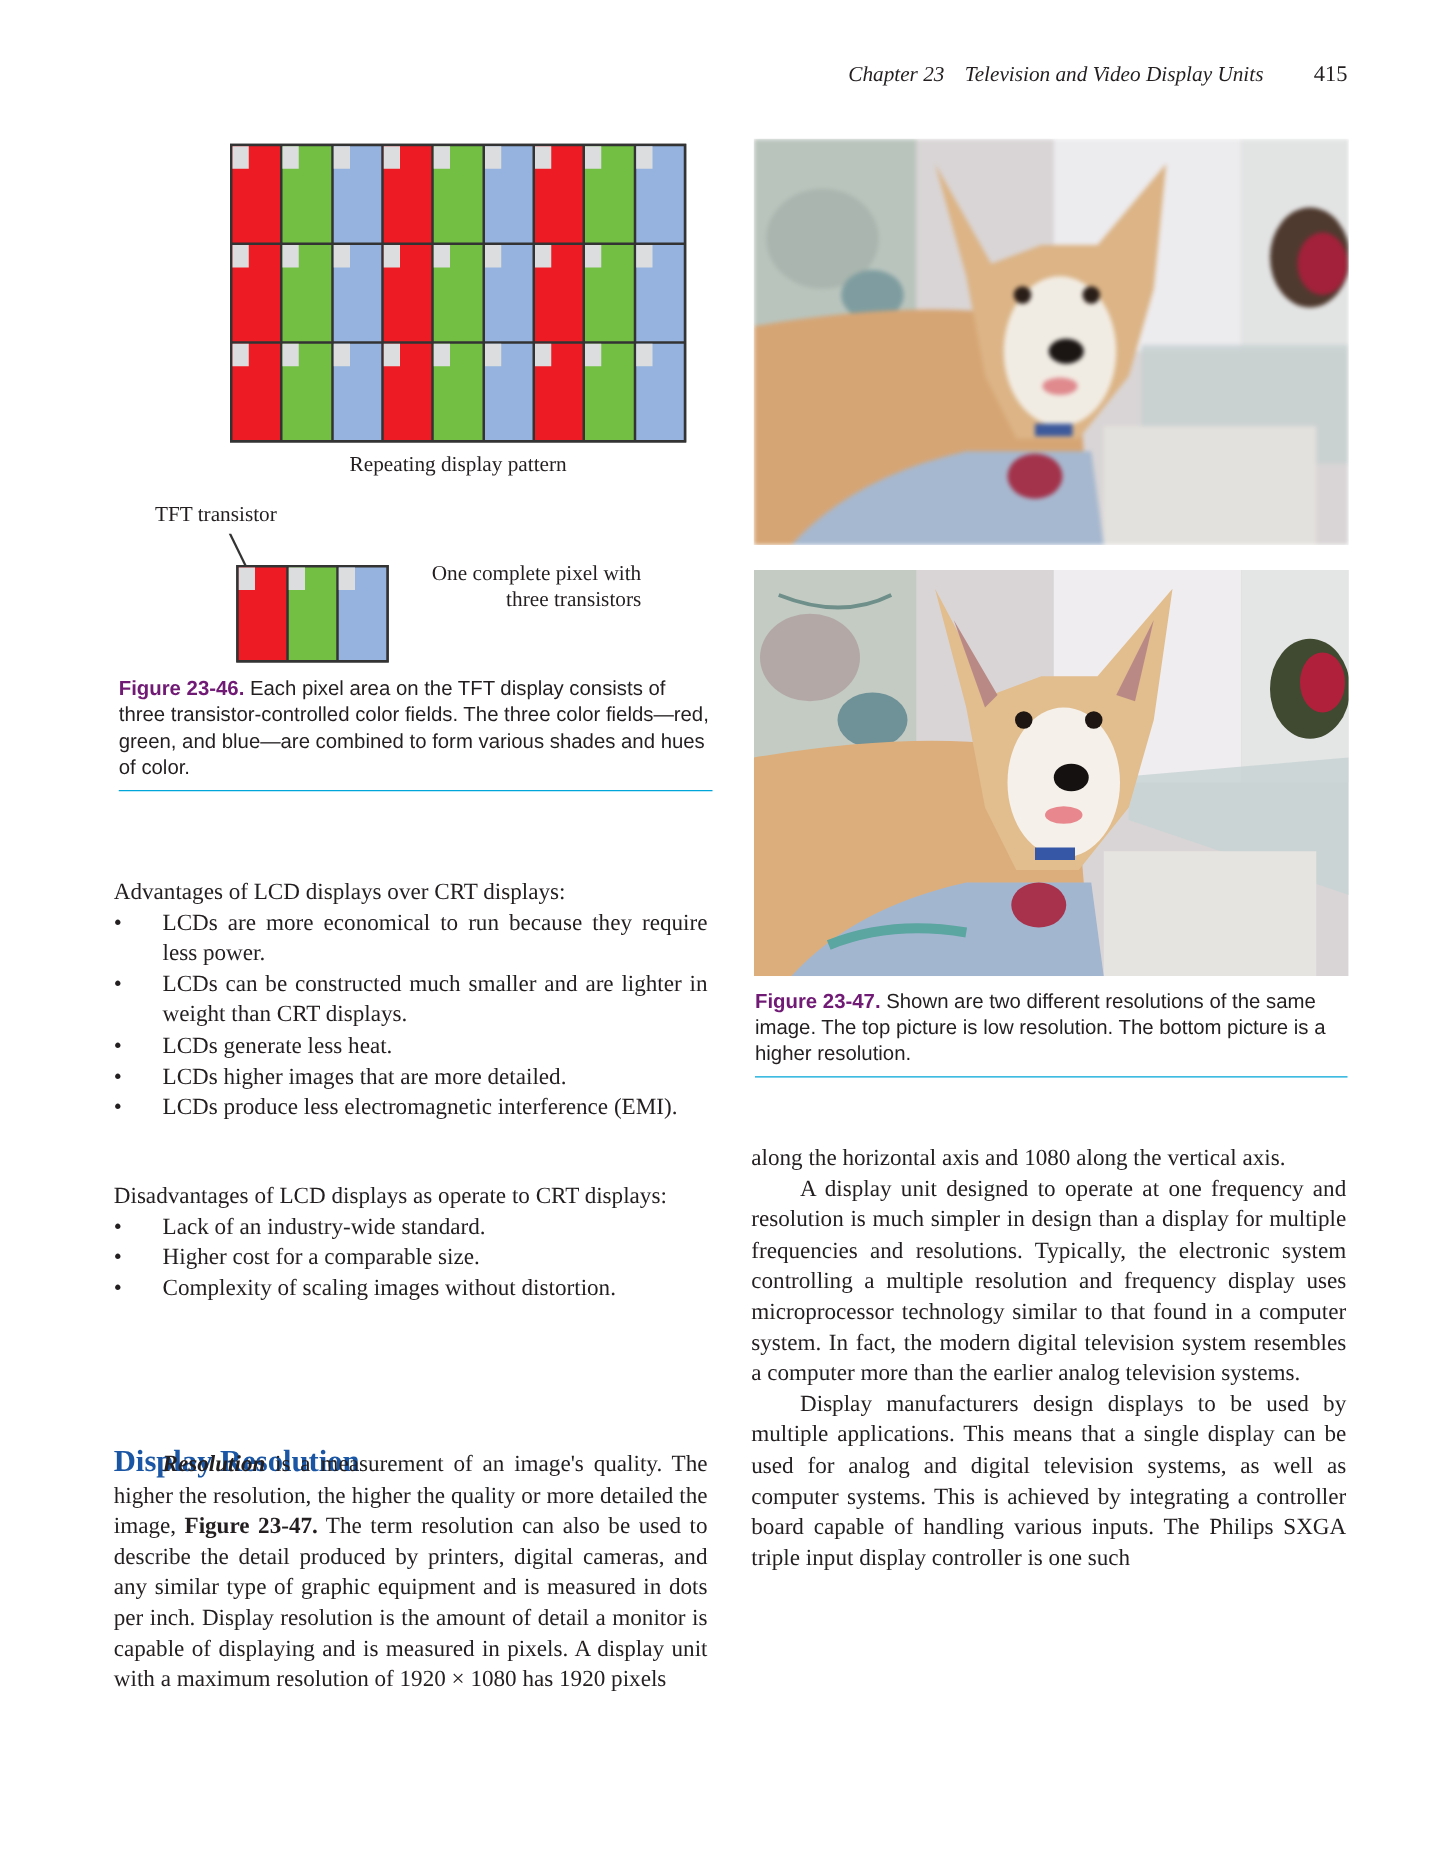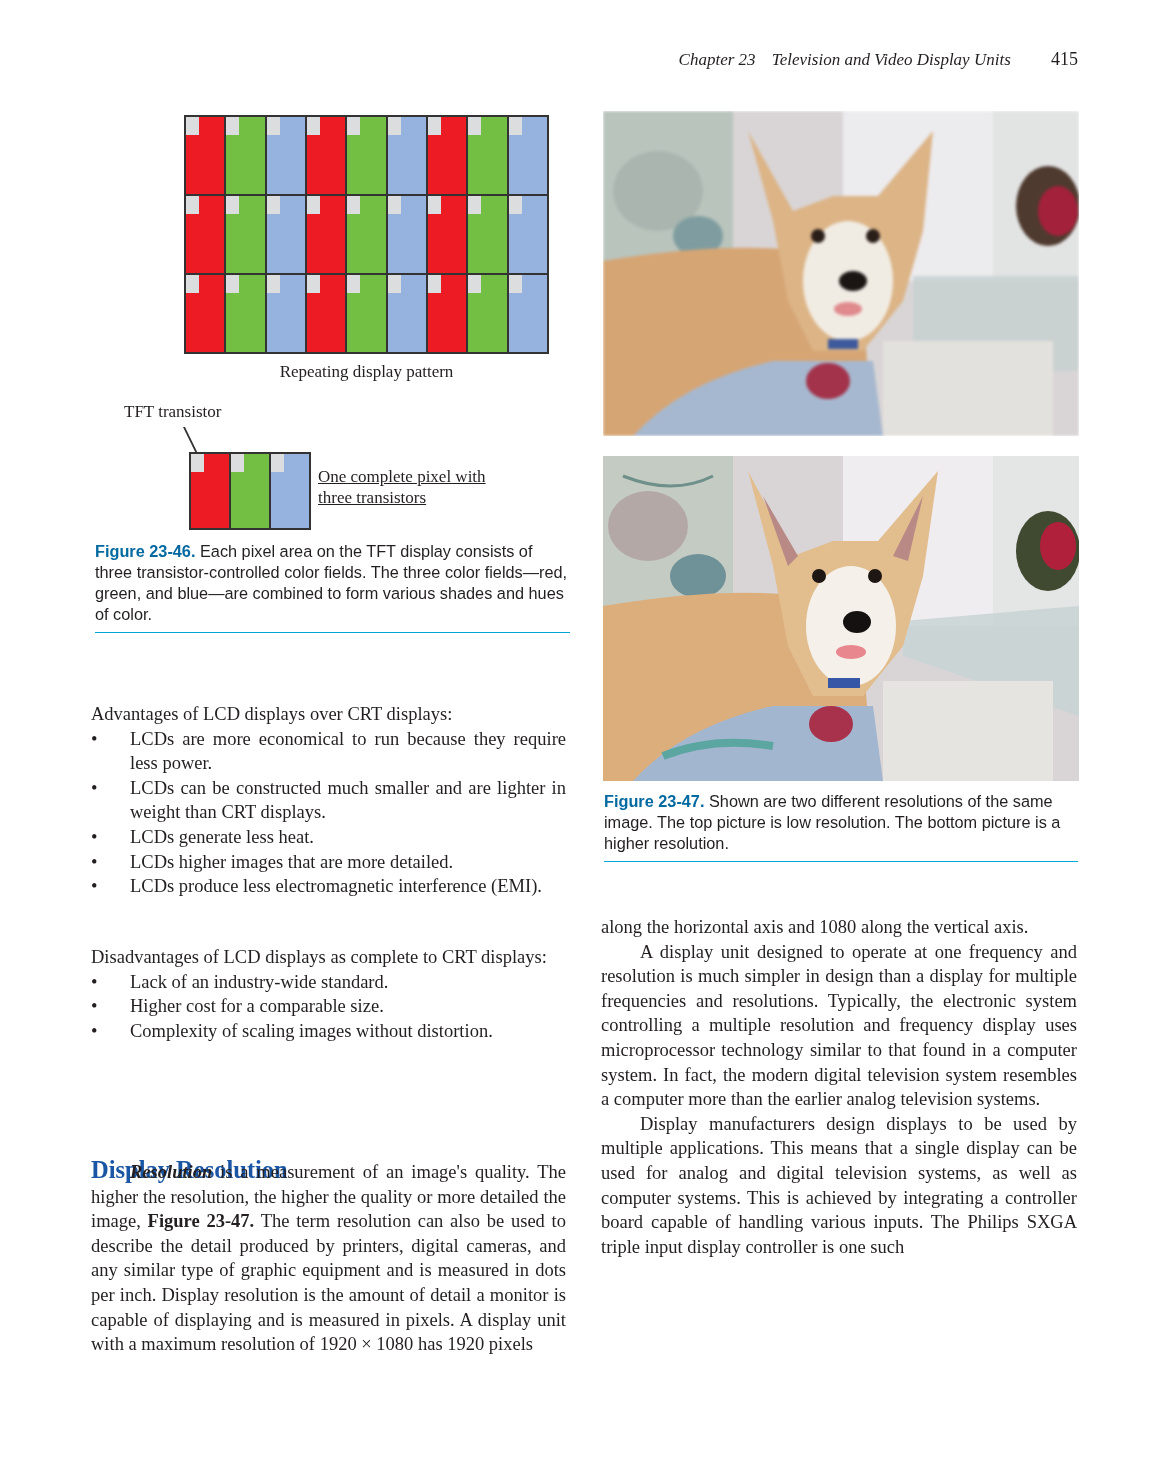--- a/index.html
+++ b/index.html
@@ -30,28 +30,28 @@
 
   .label { position: absolute; font-size: 17px; }
   .grid-caption { left: 184px; top: 362px; width: 365px; text-align: center; }
   .tft-label { left: 124px; top: 402px; }
   .pointer { position: absolute; left: 183px; top: 427px; width: 2px; height: 38px; background: #333; transform: skewX(26deg); transform-origin: top left; }
   .pixel {
     position: absolute; left: 189px; top: 452px; width: 122px; height: 78px;
     border: 2px solid #333; box-sizing: border-box; background: #333;
     display: grid; grid-template-columns: repeat(3, 1fr); gap: 2px;
   }
-  .pixel-label { left: 318px; top: 466px; width: 195px; text-align: left; line-height: 21px; text-decoration: underline; }
+  .pixel-label { left: 318px; top: 448px; width: 195px; text-align: right; line-height: 21px; }
 
   .caption {
     position: absolute; font-family: "Liberation Sans", "DejaVu Sans", sans-serif;
     font-size: 16.3px; line-height: 21px; color: #231f20;
     border-bottom: 1.5px solid #00a5d9; padding-bottom: 7px;
   }
-  .caption .fig { color: #0369a1; font-weight: bold; }
+  .caption .fig { color: #701a75; font-weight: bold; }
   .cap46 { left: 95px; top: 541px; width: 475px; }
   .cap47 { left: 604px; top: 791px; width: 474px; }
 
   .photo { position: absolute; left: 603px; width: 476px; overflow: hidden; }
   .photo-low { top: 111px; height: 325px; }
   .photo-high { top: 456px; height: 325px; }
   .photo svg { display: block; }
 
   .text { position: absolute; font-size: 18.5px; line-height: 24.6px; text-align: justify; }
   .col-l { left: 91px; width: 475px; }
@@ -240,21 +240,21 @@
   <ul class="bullets">
     <li>LCDs are more economical to run because they require less power.</li>
     <li>LCDs can be constructed much smaller and are lighter in weight than CRT displays.</li>
     <li>LCDs generate less heat.</li>
     <li>LCDs higher images that are more detailed.</li>
     <li>LCDs produce less electromagnetic interference (EMI).</li>
   </ul>
 </div>
 
 <div class="text col-l" style="top: 945px;">
-  <p>Disadvantages of LCD displays as complete to CRT displays:</p>
+  <p>Disadvantages of LCD displays as operate to CRT displays:</p>
   <ul class="bullets">
     <li>Lack of an industry-wide standard.</li>
     <li>Higher cost for a comparable size.</li>
     <li>Complexity of scaling images without distortion.</li>
   </ul>
 </div>
 
 <div class="heading">Display Resolution</div>
 
 <div class="text col-l" style="top: 1160px;">

